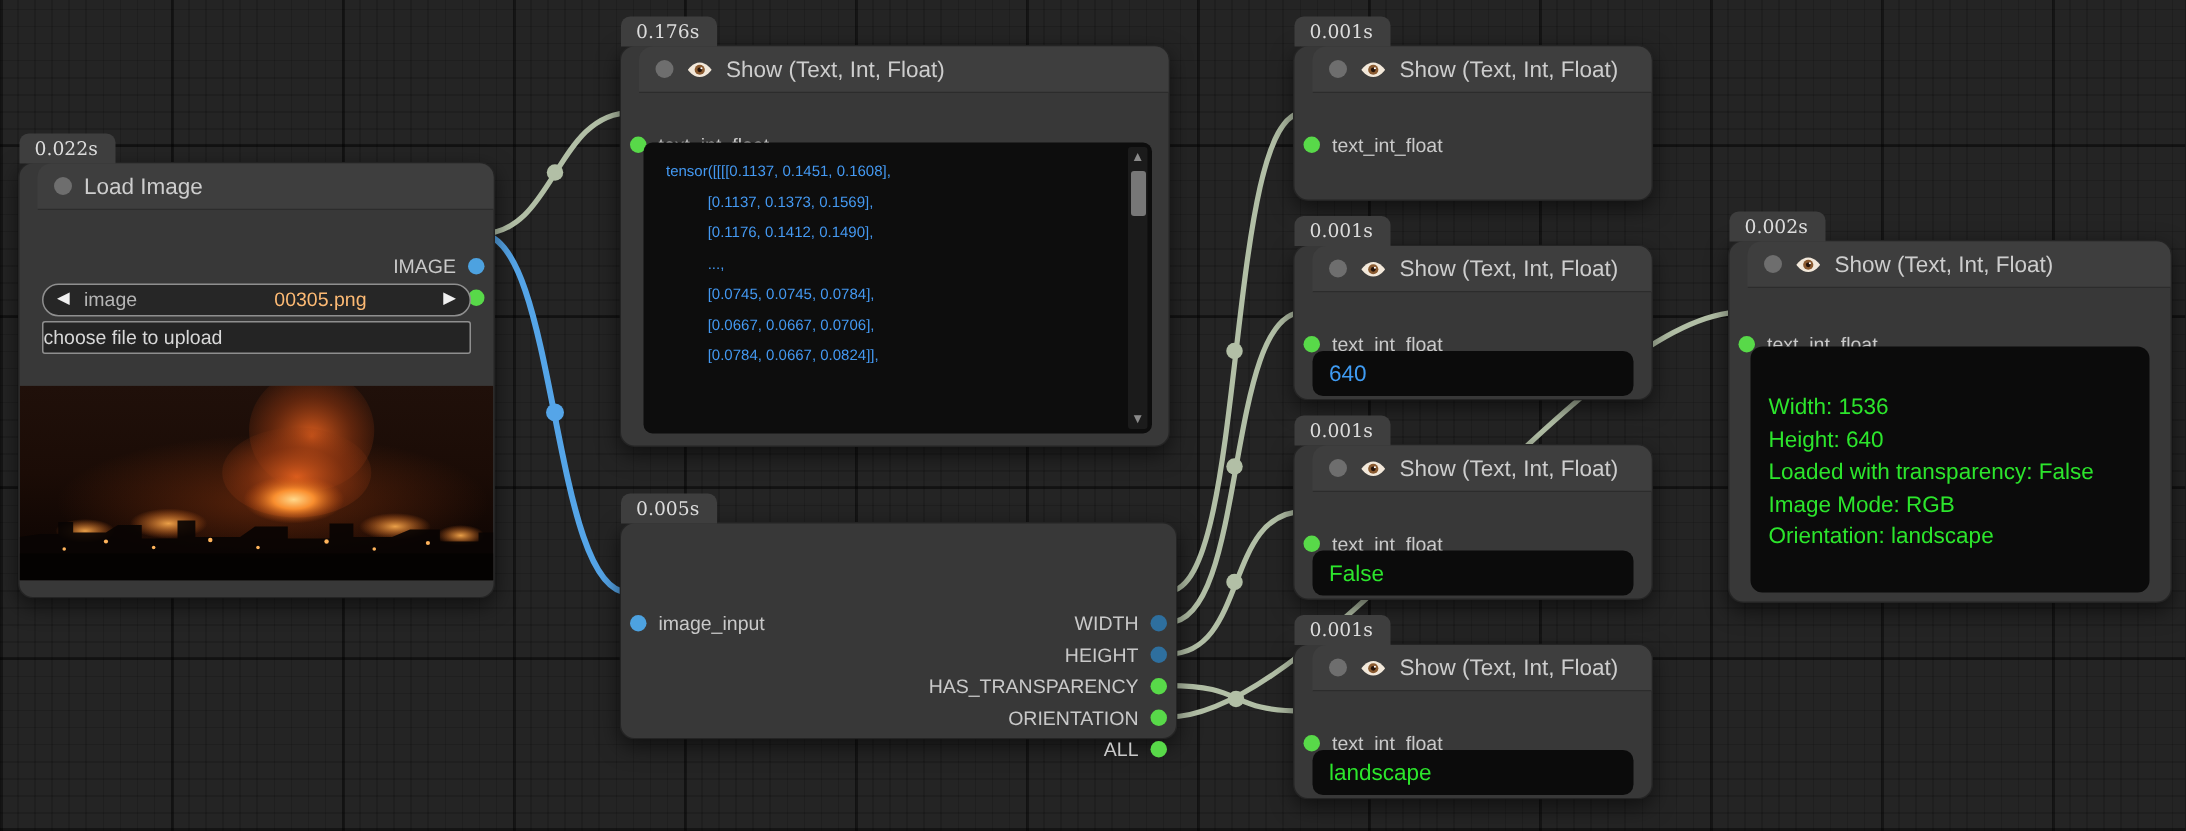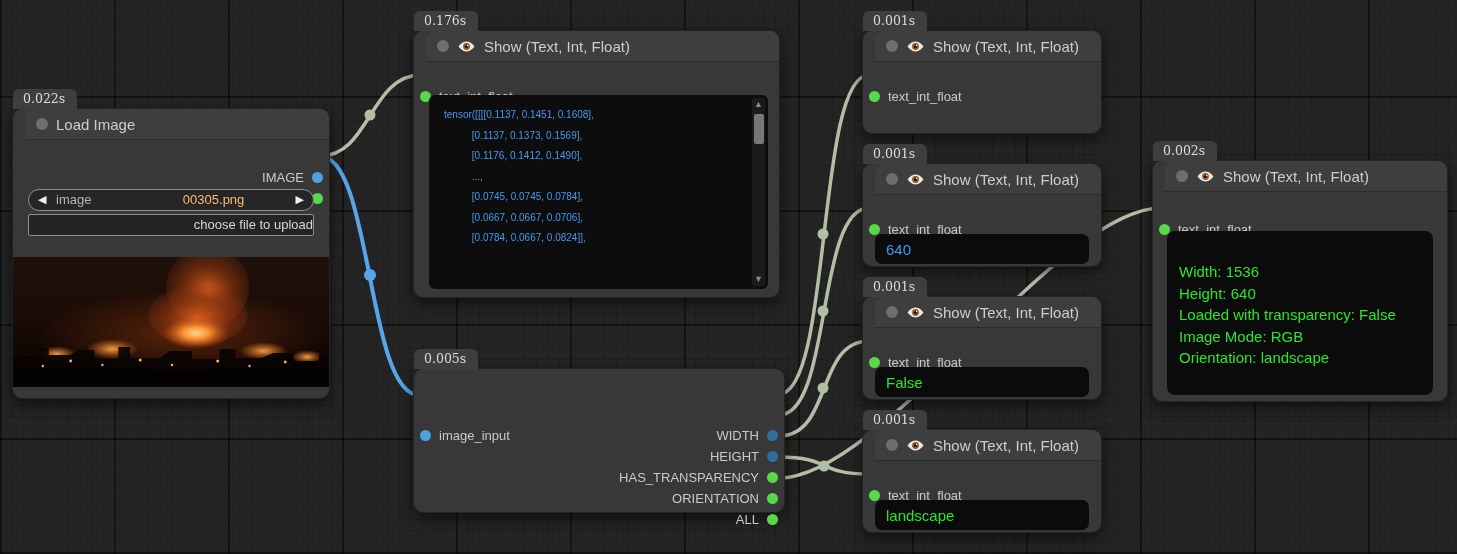--- a/index.html
+++ b/index.html
@@ -64,21 +64,21 @@
 
   .combo{position:absolute;left:15px;right:15px;top:80px;height:22px;background:#262626;
     border:1.5px solid #8f8f8f;border-radius:12px;box-sizing:border-box;color:#cfcfcf;font-size:13px;}
   .combo .arrow{position:absolute;top:0;height:19px;line-height:19px;color:#f0f0f0;font-size:11px;}
   .combo .arrow.left{left:9px;} .combo .arrow.right{right:9px;}
   .combo .combo-label{position:absolute;left:27px;top:0;height:19px;line-height:19px;color:#b5b5b5;}
   .combo .combo-value{position:absolute;left:65%;transform:translateX(-50%);top:0;height:19px;
     line-height:19px;color:#fdba74;}
   .upload-btn{position:absolute;left:15px;right:15px;top:105px;height:22px;background:#242424;
     border:1px solid #8f8f8f;border-radius:2px;box-sizing:border-box;color:#d8d8d8;font-size:13px;
-    text-align:right;line-height:20px;}
+    text-align:left;line-height:20px;}
   .preview{position:absolute;left:0;right:0;top:148px;height:130px;overflow:hidden;}
   .preview svg{display:block;width:100%;height:100%;}
   .icon{flex:0 0 auto;display:inline-flex;align-items:center;}
 </style>
 </head>
 <body>
 
 <div id="canvas">
 
   <svg id="wires" width="1457" height="554">
@@ -202,21 +202,21 @@
 
          [[0.1020, 0.1333, 0.1412],</pre>
       <div class="sb">
         <div class="arr up">▲</div>
         <div class="thumb"></div>
         <div class="arr down">▼</div>
       </div>
     </div>
   </div>
 
-  <div class="node" style="left:413px;top:368px;width:372px;height:145px">
+  <div class="node" style="left:413px;top:348px;width:372px;height:145px">
     <div class="badge">0.005s</div>
     <div class="slot in" style="top:36px">
       <span class="dot image"></span>
       <span>image_input</span>
     </div>
     <div class="slot out" style="top:36px">
       <span>WIDTH</span>
       <span class="dot int"></span>
     </div>
     <div class="slot out" style="top:57px">

